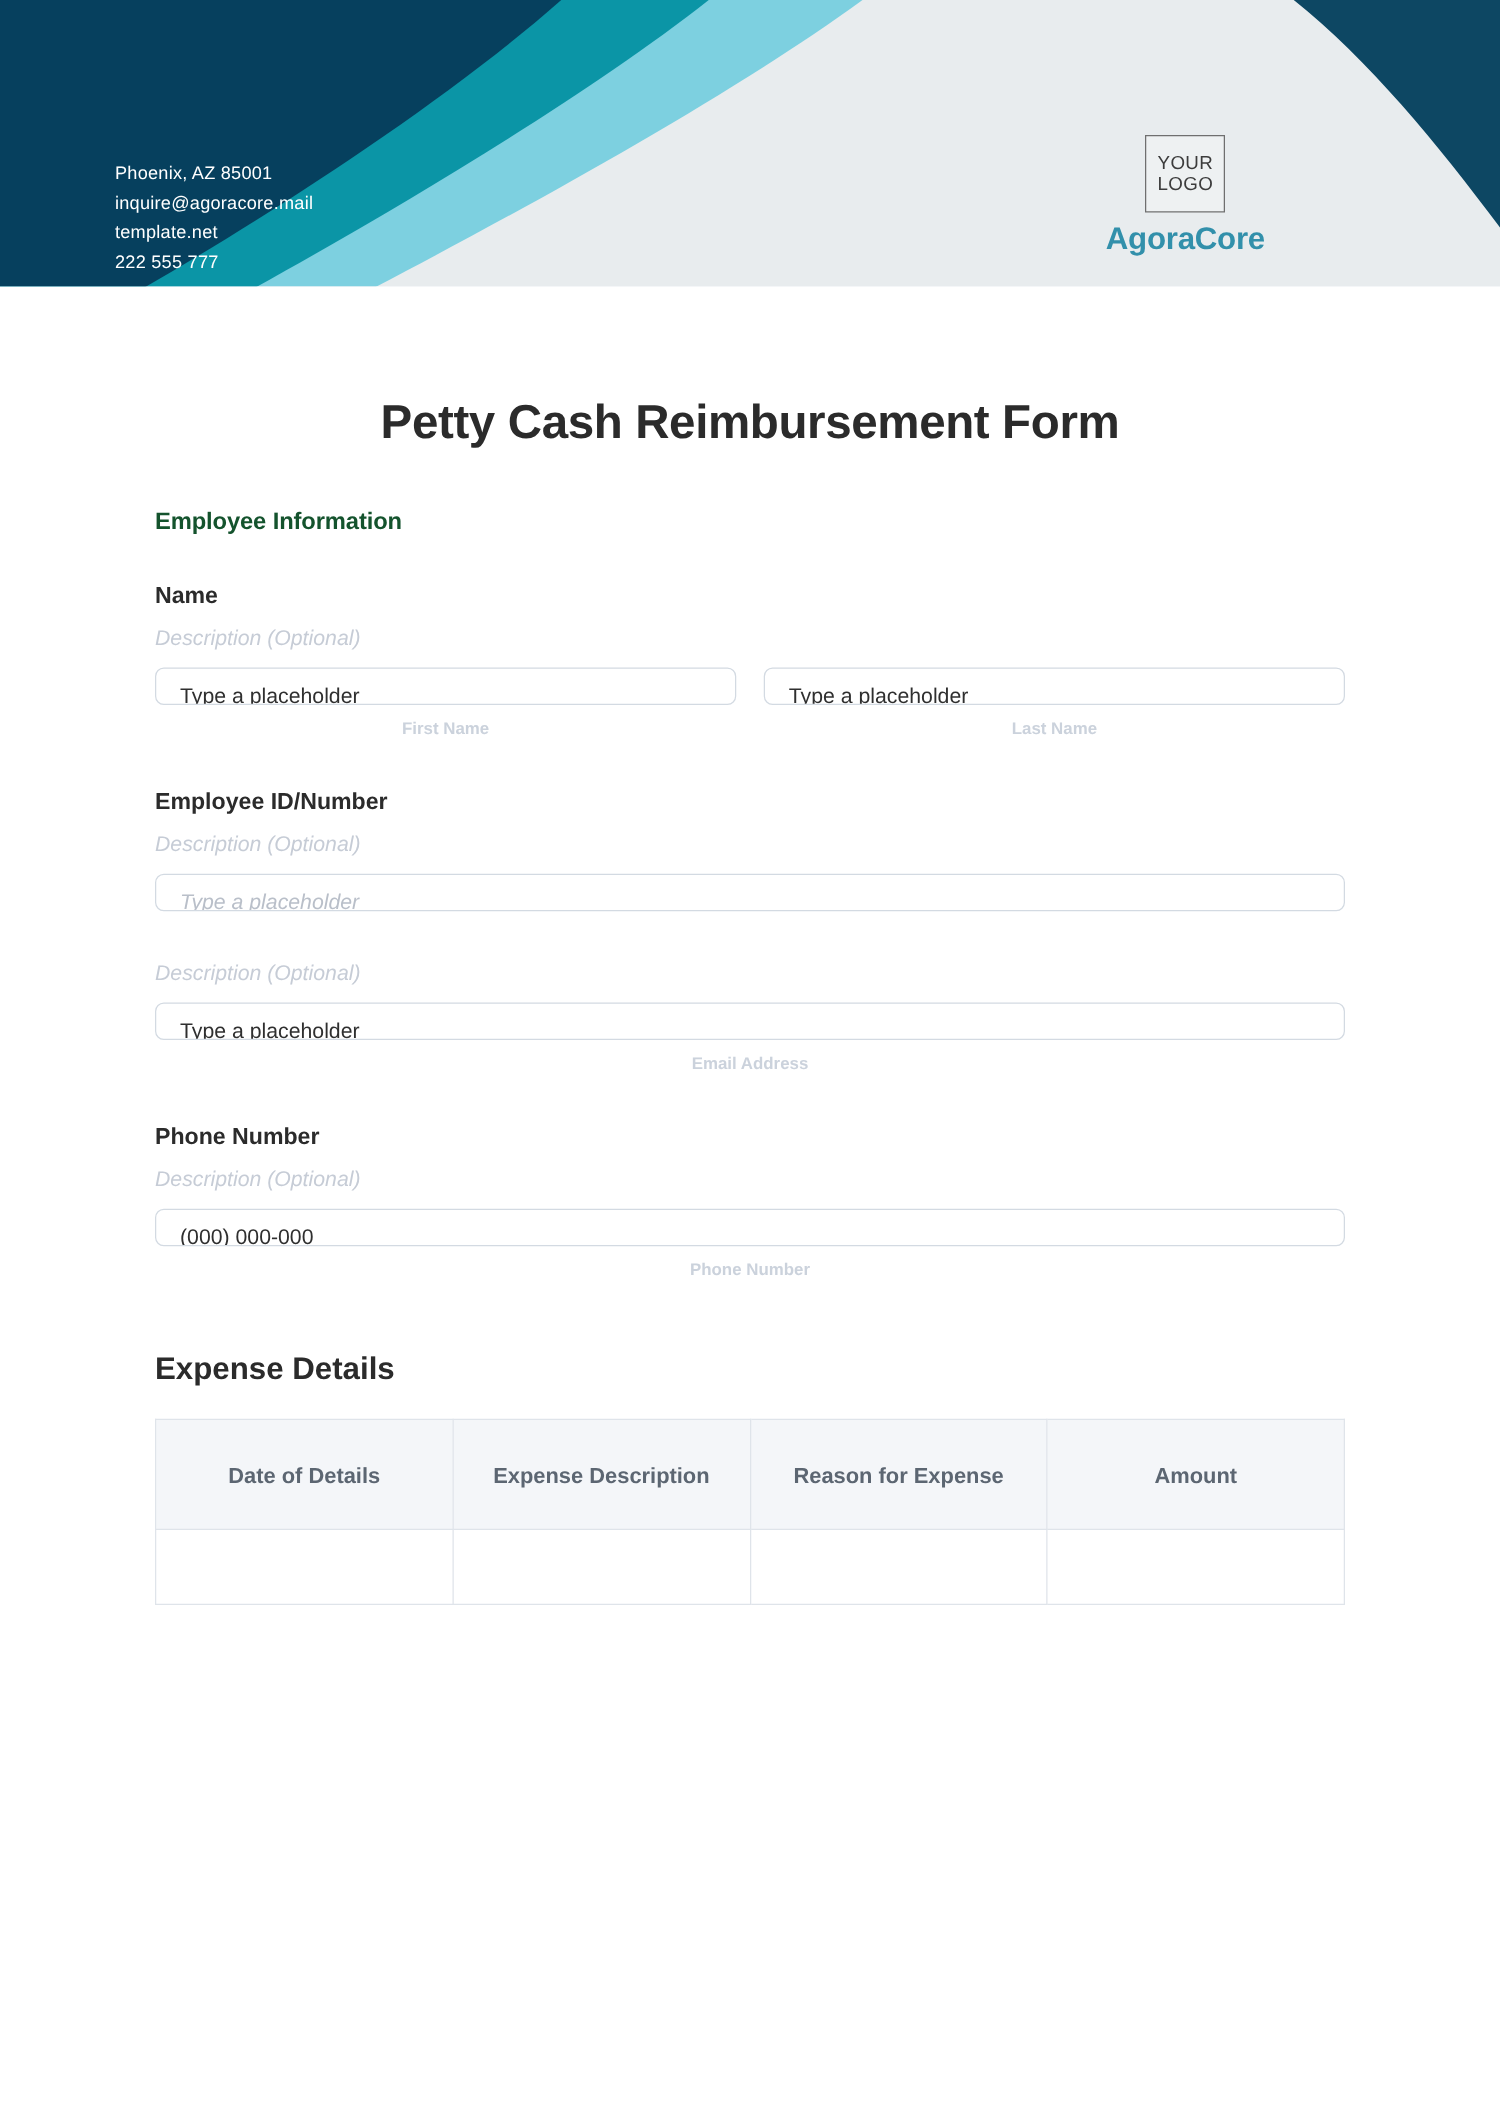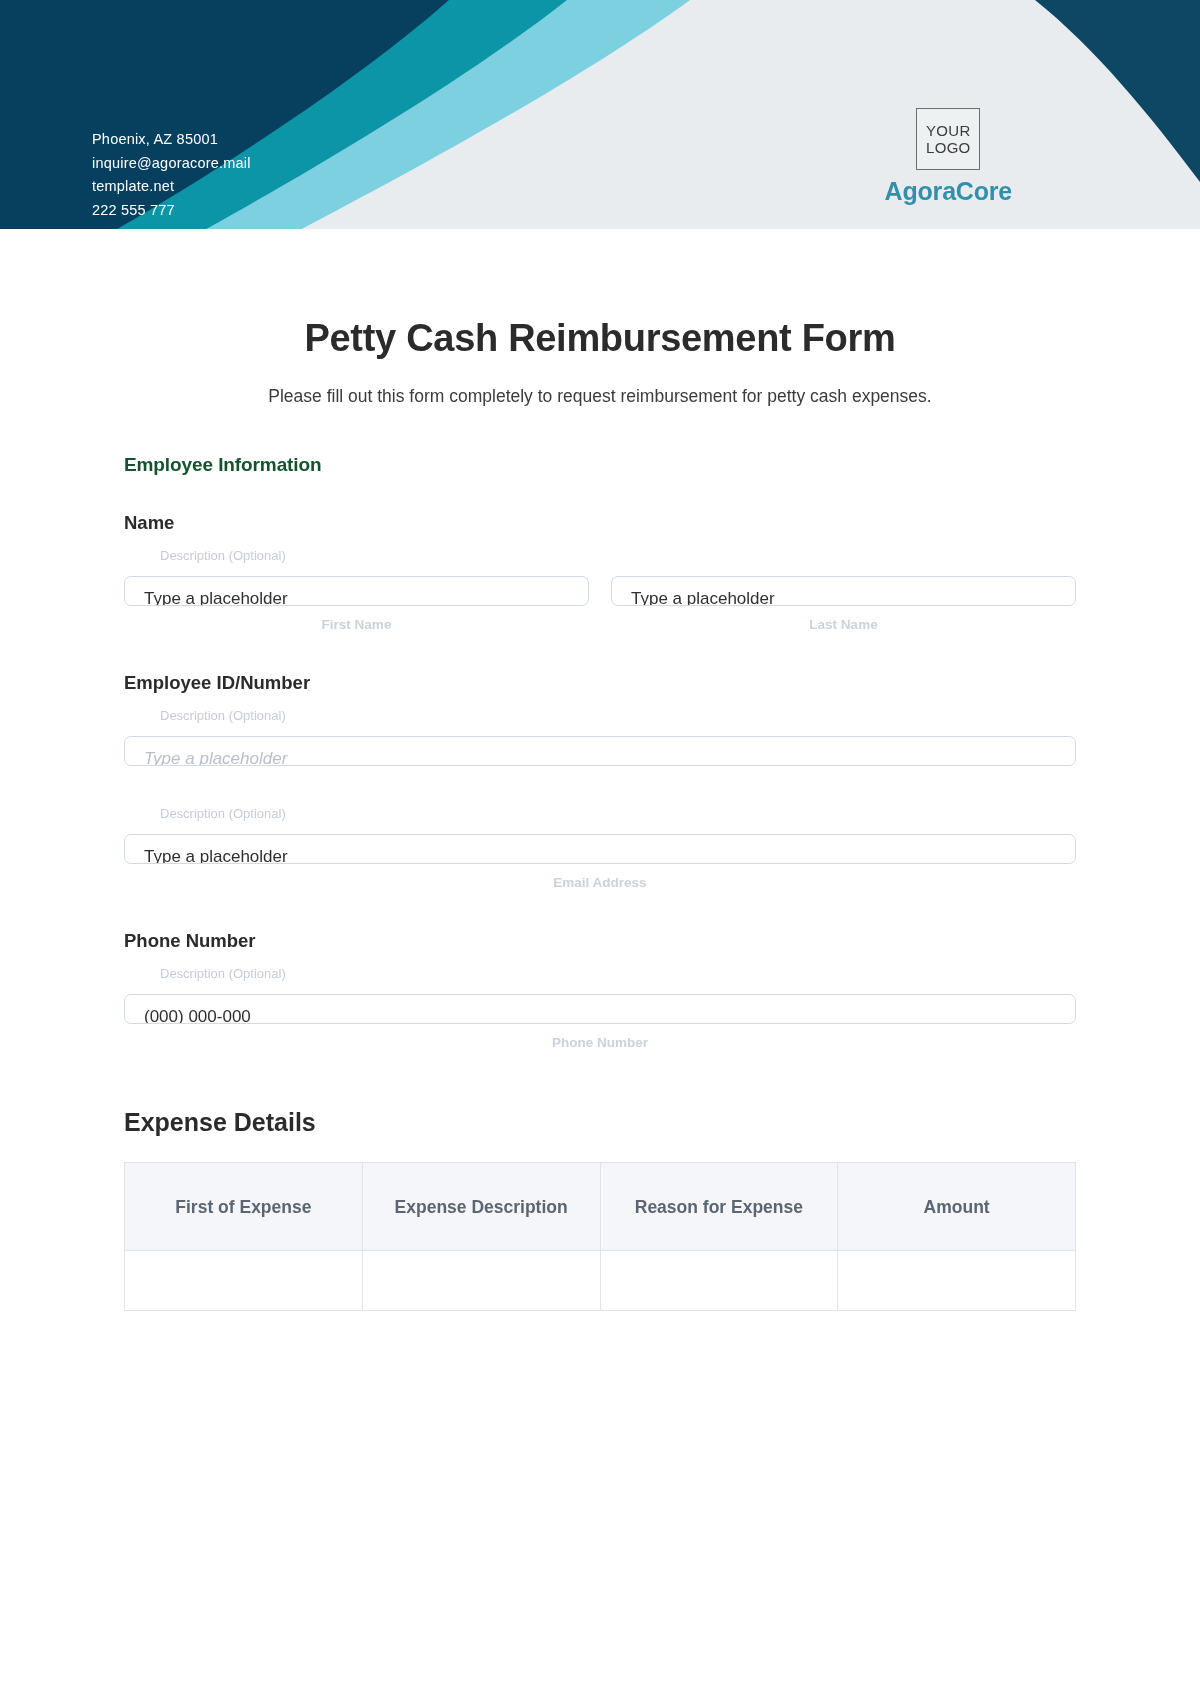--- a/index.html
+++ b/index.html
@@ -117,23 +117,23 @@
   .field.first { margin-top: 36px; }
 
   .field-label {
     font-size: 18.5px;
     font-weight: bold;
     color: #2b2b2b;
   }
 
   .field-desc {
     margin-top: 14px;
-    font-size: 13px;
+    font-size: 17px;
+    font-style: italic;
     color: #c6ccd6;
-    margin-left: 36px;
   }
 
   .input-row {
     margin-top: 13px;
     display: flex;
     gap: 22px;
   }
 
   .input-col { flex: 1; min-width: 0; }
 
@@ -225,21 +225,20 @@
         <span>YOUR</span>
         <span>LOGO</span>
       </div>
       <div class="brand-name">AgoraCore</div>
     </div>
   </div>
 
   <div class="content">
 
     <div class="form-title">Petty Cash Reimbursement Form</div>
-    <div class="form-subtitle">Please fill out this form completely to request reimbursement for petty cash expenses.</div>
 
     <div class="section-heading">Employee Information</div>
 
     <div class="field first">
       <div class="field-label">Name</div>
       <div class="field-desc">Description (Optional)</div>
       <div class="input-row">
         <div class="input-col">
           <div class="text-input">Type a placeholder</div>
           <div class="sub-label">First Name</div>
@@ -280,21 +279,21 @@
           <div class="sub-label">Phone Number</div>
         </div>
       </div>
     </div>
 
     <div class="table-heading">Expense Details</div>
 
     <table class="expense-table">
       <thead>
         <tr>
-          <th>First of Expense</th>
+          <th>Date of Details</th>
           <th>Expense Description</th>
           <th>Reason for Expense</th>
           <th>Amount</th>
         </tr>
       </thead>
       <tbody>
         <tr>
           <td></td>
           <td></td>
           <td></td>

